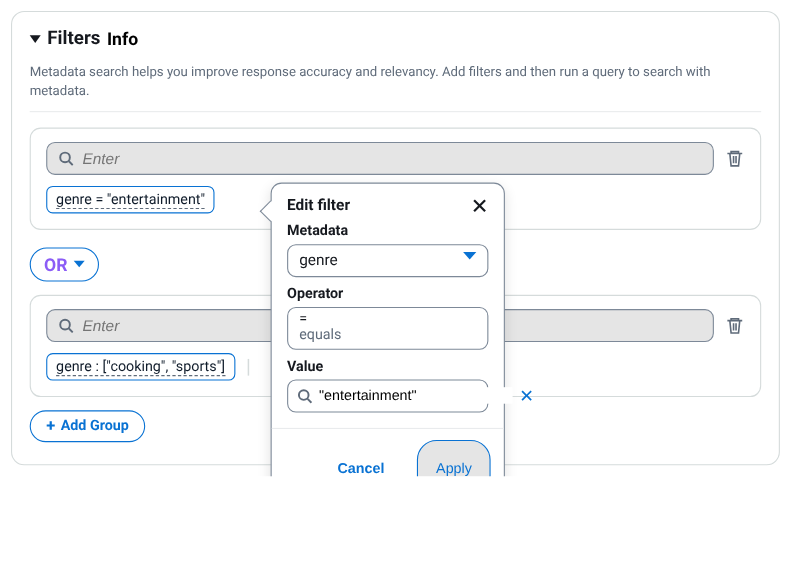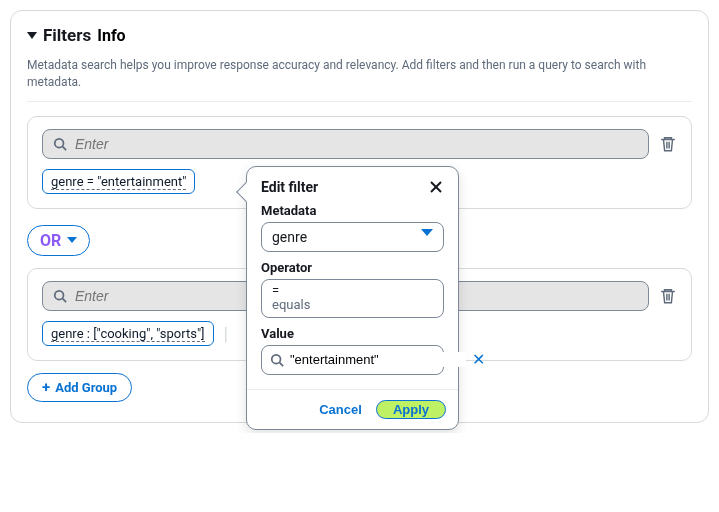--- a/index.html
+++ b/index.html
@@ -34,23 +34,23 @@
 .close-x { cursor: pointer; width: 16px; height: 16px; }
 .fld-label { font-size: 13px; font-weight: 700; margin-bottom: 4px; margin-top: 8px; }
 .select { display: flex; align-items: flex-start; justify-content: space-between; border: 1px solid #7d8998; border-radius: 8px; padding: 6px 10px; cursor: pointer; }
 .select .tri { width: 0; height: 0; border-left: 6px solid transparent; border-right: 6px solid transparent; border-top: 7px solid #0972d3; }
 .select-multi { display: flex; align-items: center; justify-content: space-between; border: 1px solid #7d8998; border-radius: 8px; padding: 4px 10px 4px 10px; cursor: pointer; }
 .op-main { font-size: 13px; line-height: 1.1; }
 .op-sub { font-size: 13px; color: #5f6b7a; line-height: 1.1; }
 .value-box { display: flex; align-items: center; border: 1px solid #7d8998; border-radius: 8px; padding: 6px 8px; gap: 6px; }
 .value-input { border: none; outline: none; flex: 1; font-size: 13px; }
 .clear-x { color: #0972d3; cursor: pointer; font-size: 16px; line-height: 1; }
-.popover-footer { border-top: 1px solid #e9ebed; padding: 10px 12px; display: flex; justify-content: flex-end; gap: 14px; align-items: center; }
+.popover-footer { border-top: 1px solid #e9ebed; padding: 10px 12px; display: flex; justify-content: flex-end; gap: 30px; align-items: center; }
 .btn-cancel { color: #0972d3; font-weight: 700; font-size: 13px; cursor: pointer; background: none; border: none; }
-.btn-apply { border: 1.5px solid #0972d3; color: #0972d3; border-radius: 18px; padding: 1px 16px; font-weight: 700; font-size: 13px; background: #bef264; cursor: pointer; }
+.btn-apply { border: 1.5px solid #0972d3; color: #0972d3; border-radius: 18px; padding: 17px 16px; font-weight: 400; font-size: 13px; background: #e5e5e5; cursor: pointer; }
 </style>
 </head>
 <body>
 
 <div class="panel">
   <div class="header-row">
     <div class="caret"></div>
     <span class="title">Filters</span>
     <span class="info-link">Info</span>
   </div>

